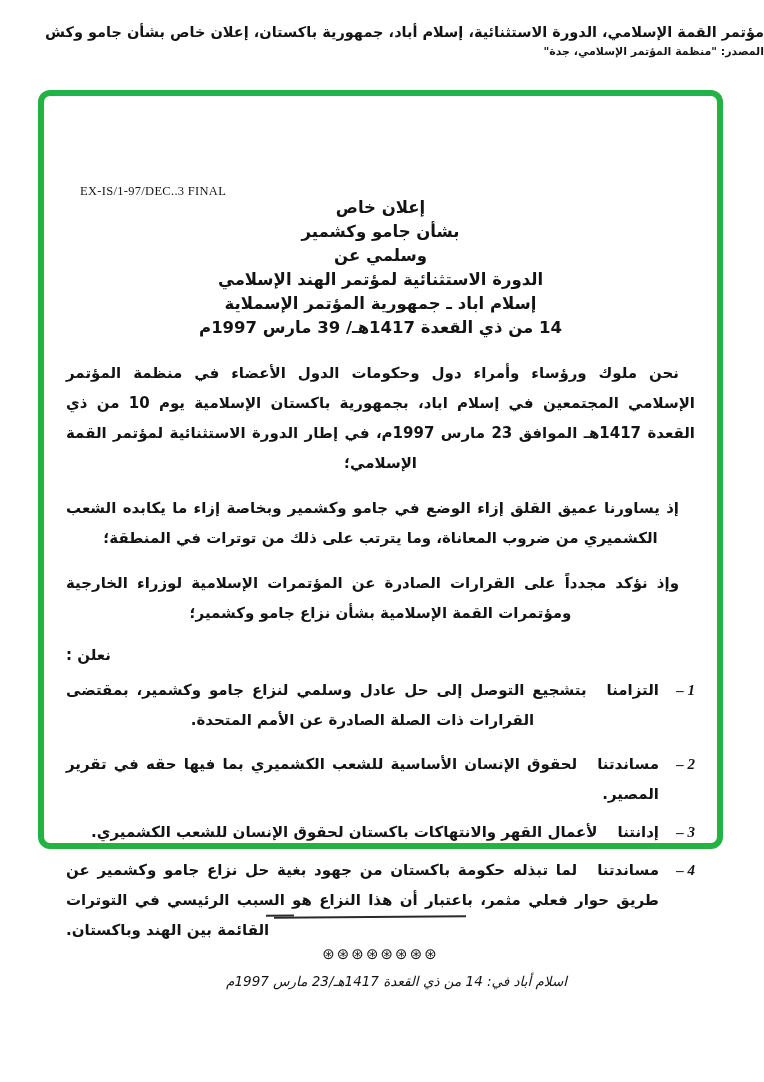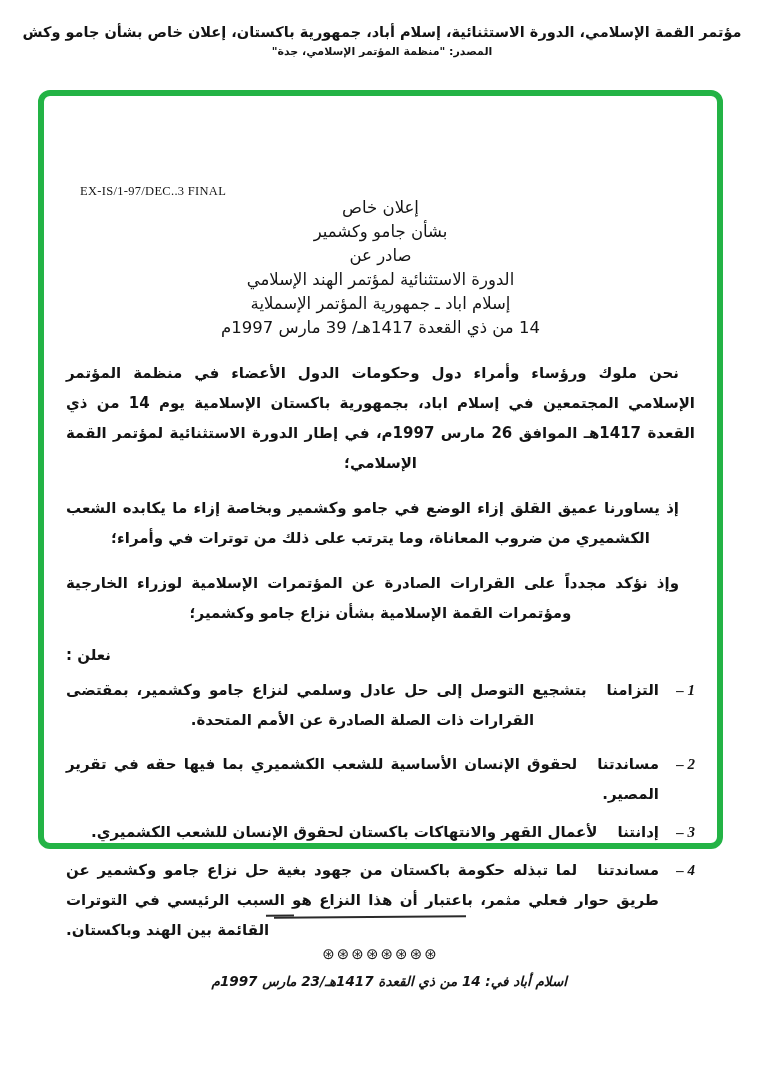--- a/index.html
+++ b/index.html
@@ -11,21 +11,21 @@
     overflow: hidden;
     direction: rtl;
     font-family: "DejaVu Sans", sans-serif;
     color: #141414;
   }
   
   .top-header {
     position: absolute;
     top: 24px;
     left: 0; right: 0;
-    text-align: center;
+    text-align: right;
   }
   .top-header .h1 {
     font-size: 14.5px;
     font-weight: bold;
     white-space: nowrap;
   }
   .top-header .h2 {
     margin-top: 5px;
     font-size: 11px;
     font-weight: bold;
@@ -50,21 +50,21 @@
     font-family: "Liberation Serif", serif;
     font-size: 12.5px;
     letter-spacing: 0.3px;
   }
   .content {
     padding: 0 22px;
   }
   .title-block {
     margin-top: 100px;
     text-align: center;
-    font-weight: normal;
+    font-weight: bold;
     font-size: 16.5px;
     line-height: 24px;
   }
   .para {
     font-size: 15px;
     font-weight: 600;
     line-height: 30px;
     text-align: justify;
     text-align-last: center;
     text-indent: 16px;
@@ -110,21 +110,21 @@
     font-size: 15px;
     line-height: 18px;
     letter-spacing: 2px;
   }
   .footer-date {
     margin-top: 10px;
     margin-right: 128px;
     width: fit-content;
     font-style: italic;
     font-size: 13.5px;
-    font-weight: 700;
+    font-weight: 400;
   }
   .sig-line {
     position: absolute;
     top: 820px;
     left: 230px;
     width: 192px;
     height: 0;
     border-top: 2px solid #2a2a2a;
     transform: rotate(-0.4deg);
   }
@@ -148,28 +148,28 @@
   </div>
 
   <div class="doc-box" style="border-color: rgb(35, 179, 69);">
     <div class="doc-ref">EX-IS/1-97/DEC..3 FINAL</div>
 
     <div class="content">
 
       <div class="title-block">
         <div>إعلان خاص</div>
         <div>بشأن جامو وكشمير</div>
-        <div>صادر عن</div>
+        <div>وسلمي عن</div>
         <div>الدورة الاستثنائية لمؤتمر الهند الإسلامي</div>
         <div>إسلام اباد ـ جمهورية المؤتمر الإسملاية</div>
         <div>14 من ذي القعدة 1417هـ/ 39 مارس 1997م</div>
       </div>
 
-      <p class="para p1">نحن ملوك ورؤساء وأمراء دول وحكومات الدول الأعضاء في منظمة المؤتمر الإسلامي المجتمعين في إسلام اباد، بجمهورية باكستان الإسلامية يوم 14 من ذي القعدة 1417هـ الموافق 26 مارس 1997م، في إطار الدورة الاستثنائية لمؤتمر القمة الإسلامي؛</p>
-      <p class="para p2">إذ يساورنا عميق القلق إزاء الوضع في جامو وكشمير وبخاصة إزاء ما يكابده الشعب الكشميري من ضروب المعاناة، وما يترتب على ذلك من توترات في وأمراء؛</p>
+      <p class="para p1">نحن ملوك ورؤساء وأمراء دول وحكومات الدول الأعضاء في منظمة المؤتمر الإسلامي المجتمعين في إسلام اباد، بجمهورية باكستان الإسلامية يوم 10 من ذي القعدة 1417هـ الموافق 23 مارس 1997م، في إطار الدورة الاستثنائية لمؤتمر القمة الإسلامي؛</p>
+      <p class="para p2">إذ يساورنا عميق القلق إزاء الوضع في جامو وكشمير وبخاصة إزاء ما يكابده الشعب الكشميري من ضروب المعاناة، وما يترتب على ذلك من توترات في المنطقة؛</p>
       <p class="para p3">وإذ نؤكد مجدداً على القرارات الصادرة عن المؤتمرات الإسلامية لوزراء الخارجية ومؤتمرات القمة الإسلامية بشأن نزاع جامو وكشمير؛</p>
 
       <div class="declare">نعلن :</div>
 
       <div class="item i1">
         <div class="item-num">1 –</div>
         <div class="item-text"><b class="lead">التزامنا</b><span>بتشجيع التوصل إلى حل عادل وسلمي لنزاع جامو وكشمير، بمقتضى القرارات ذات الصلة الصادرة عن الأمم المتحدة.</span></div>
       </div>
 
       <div class="item i2">

